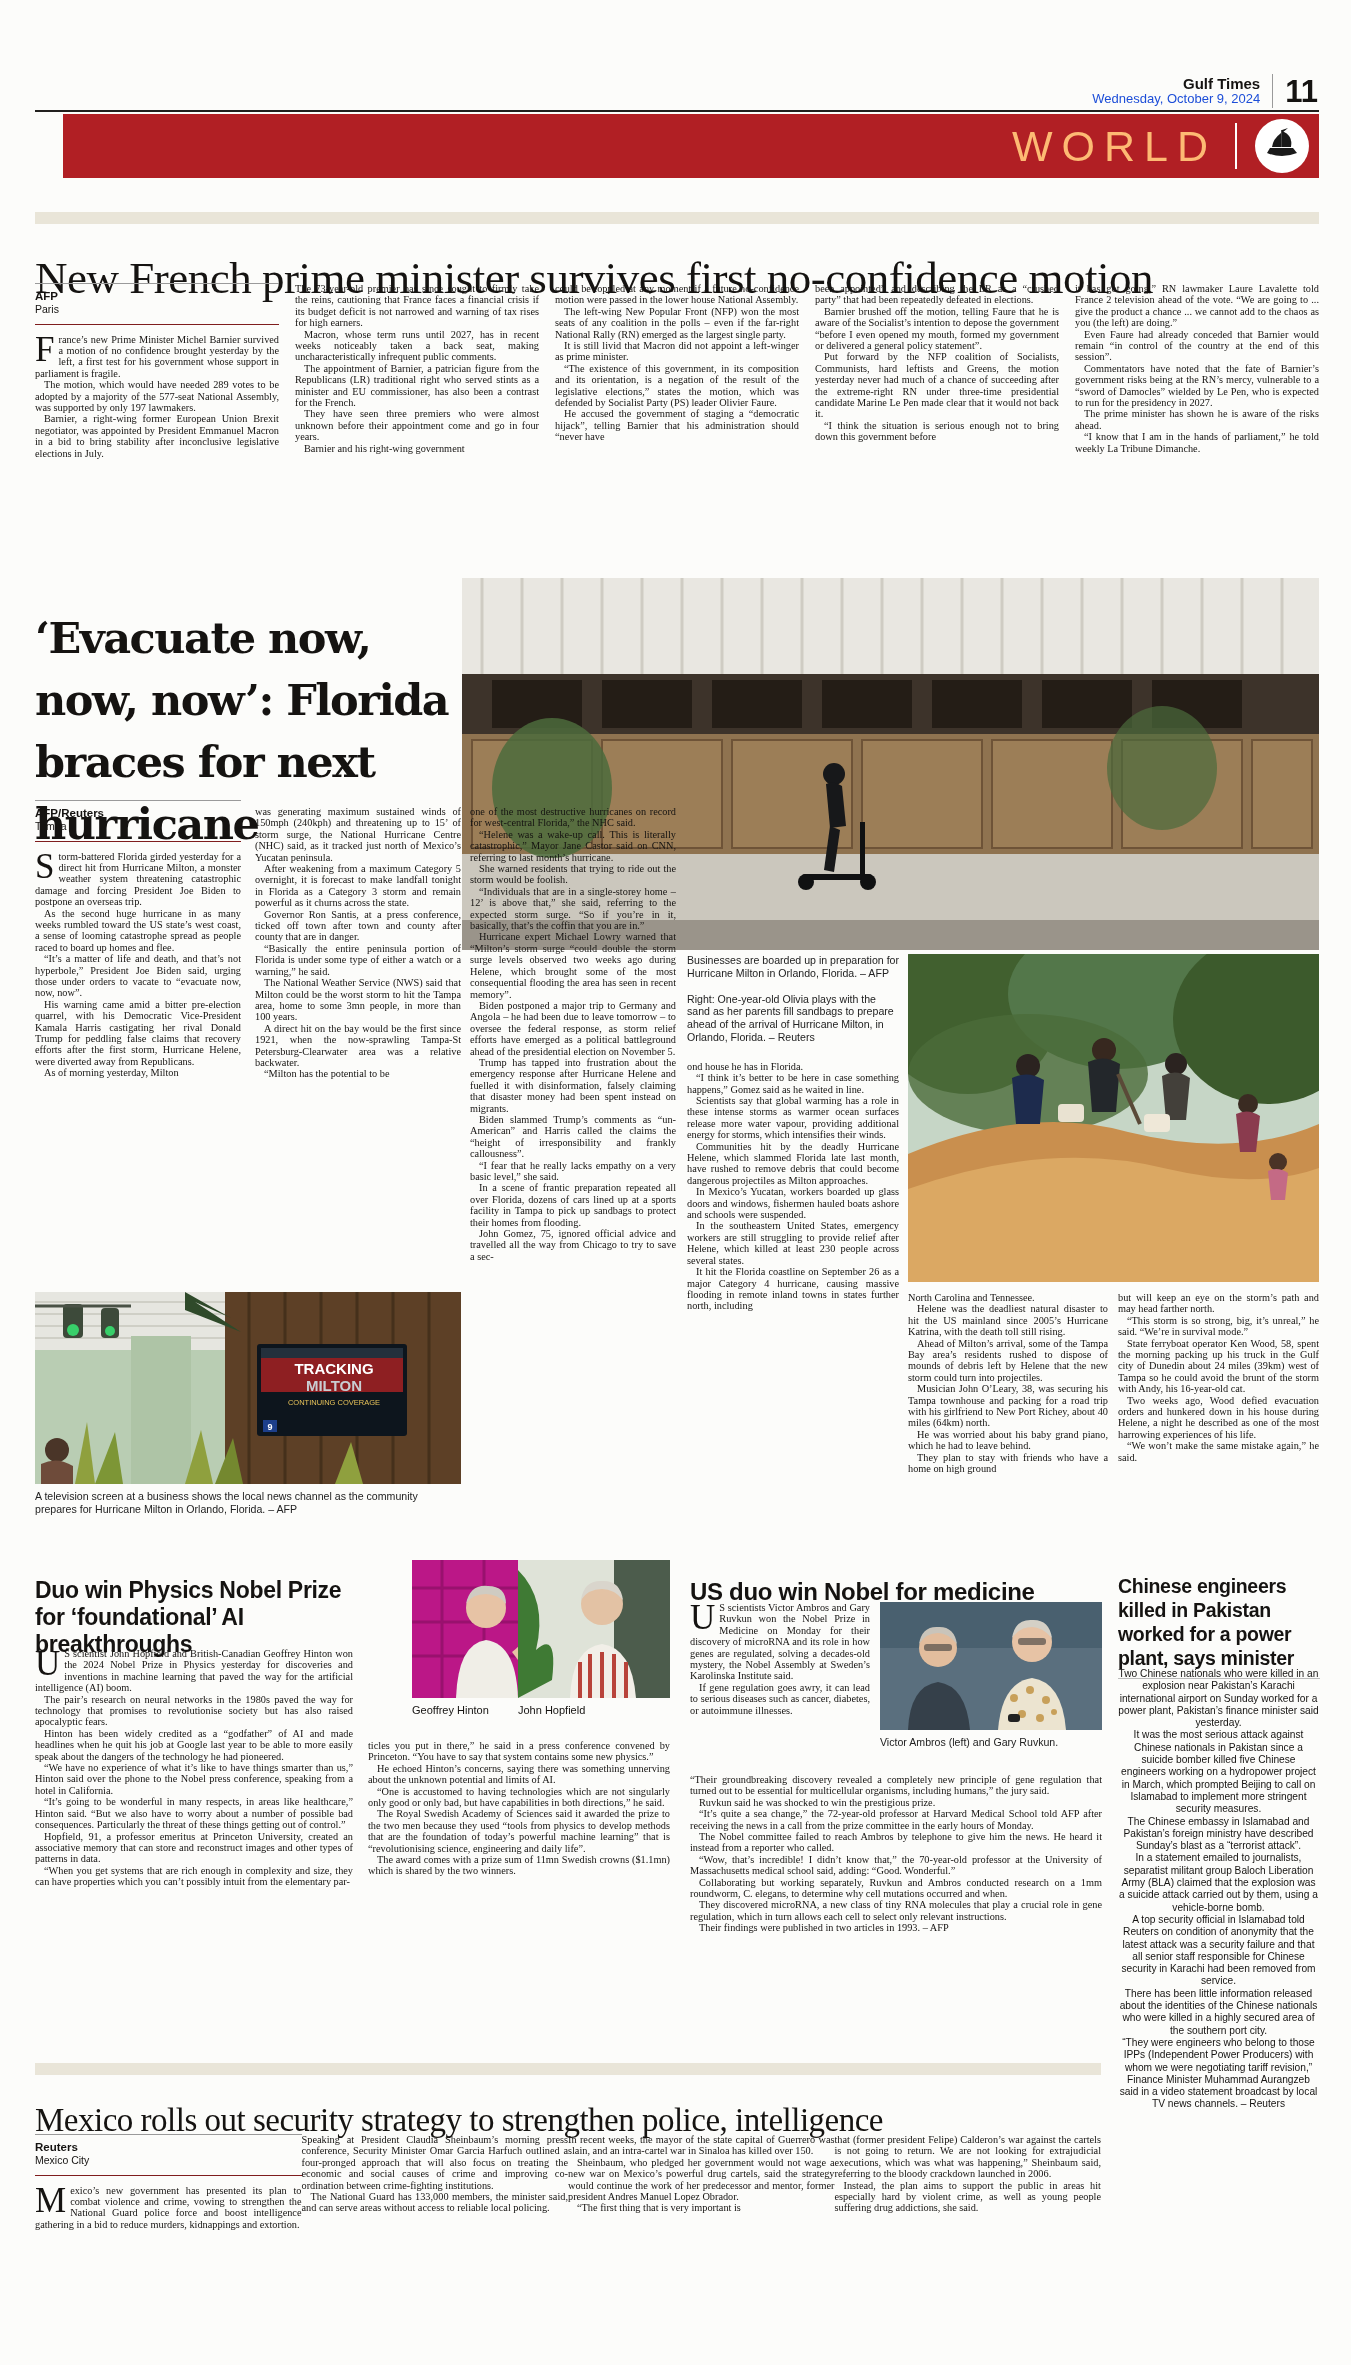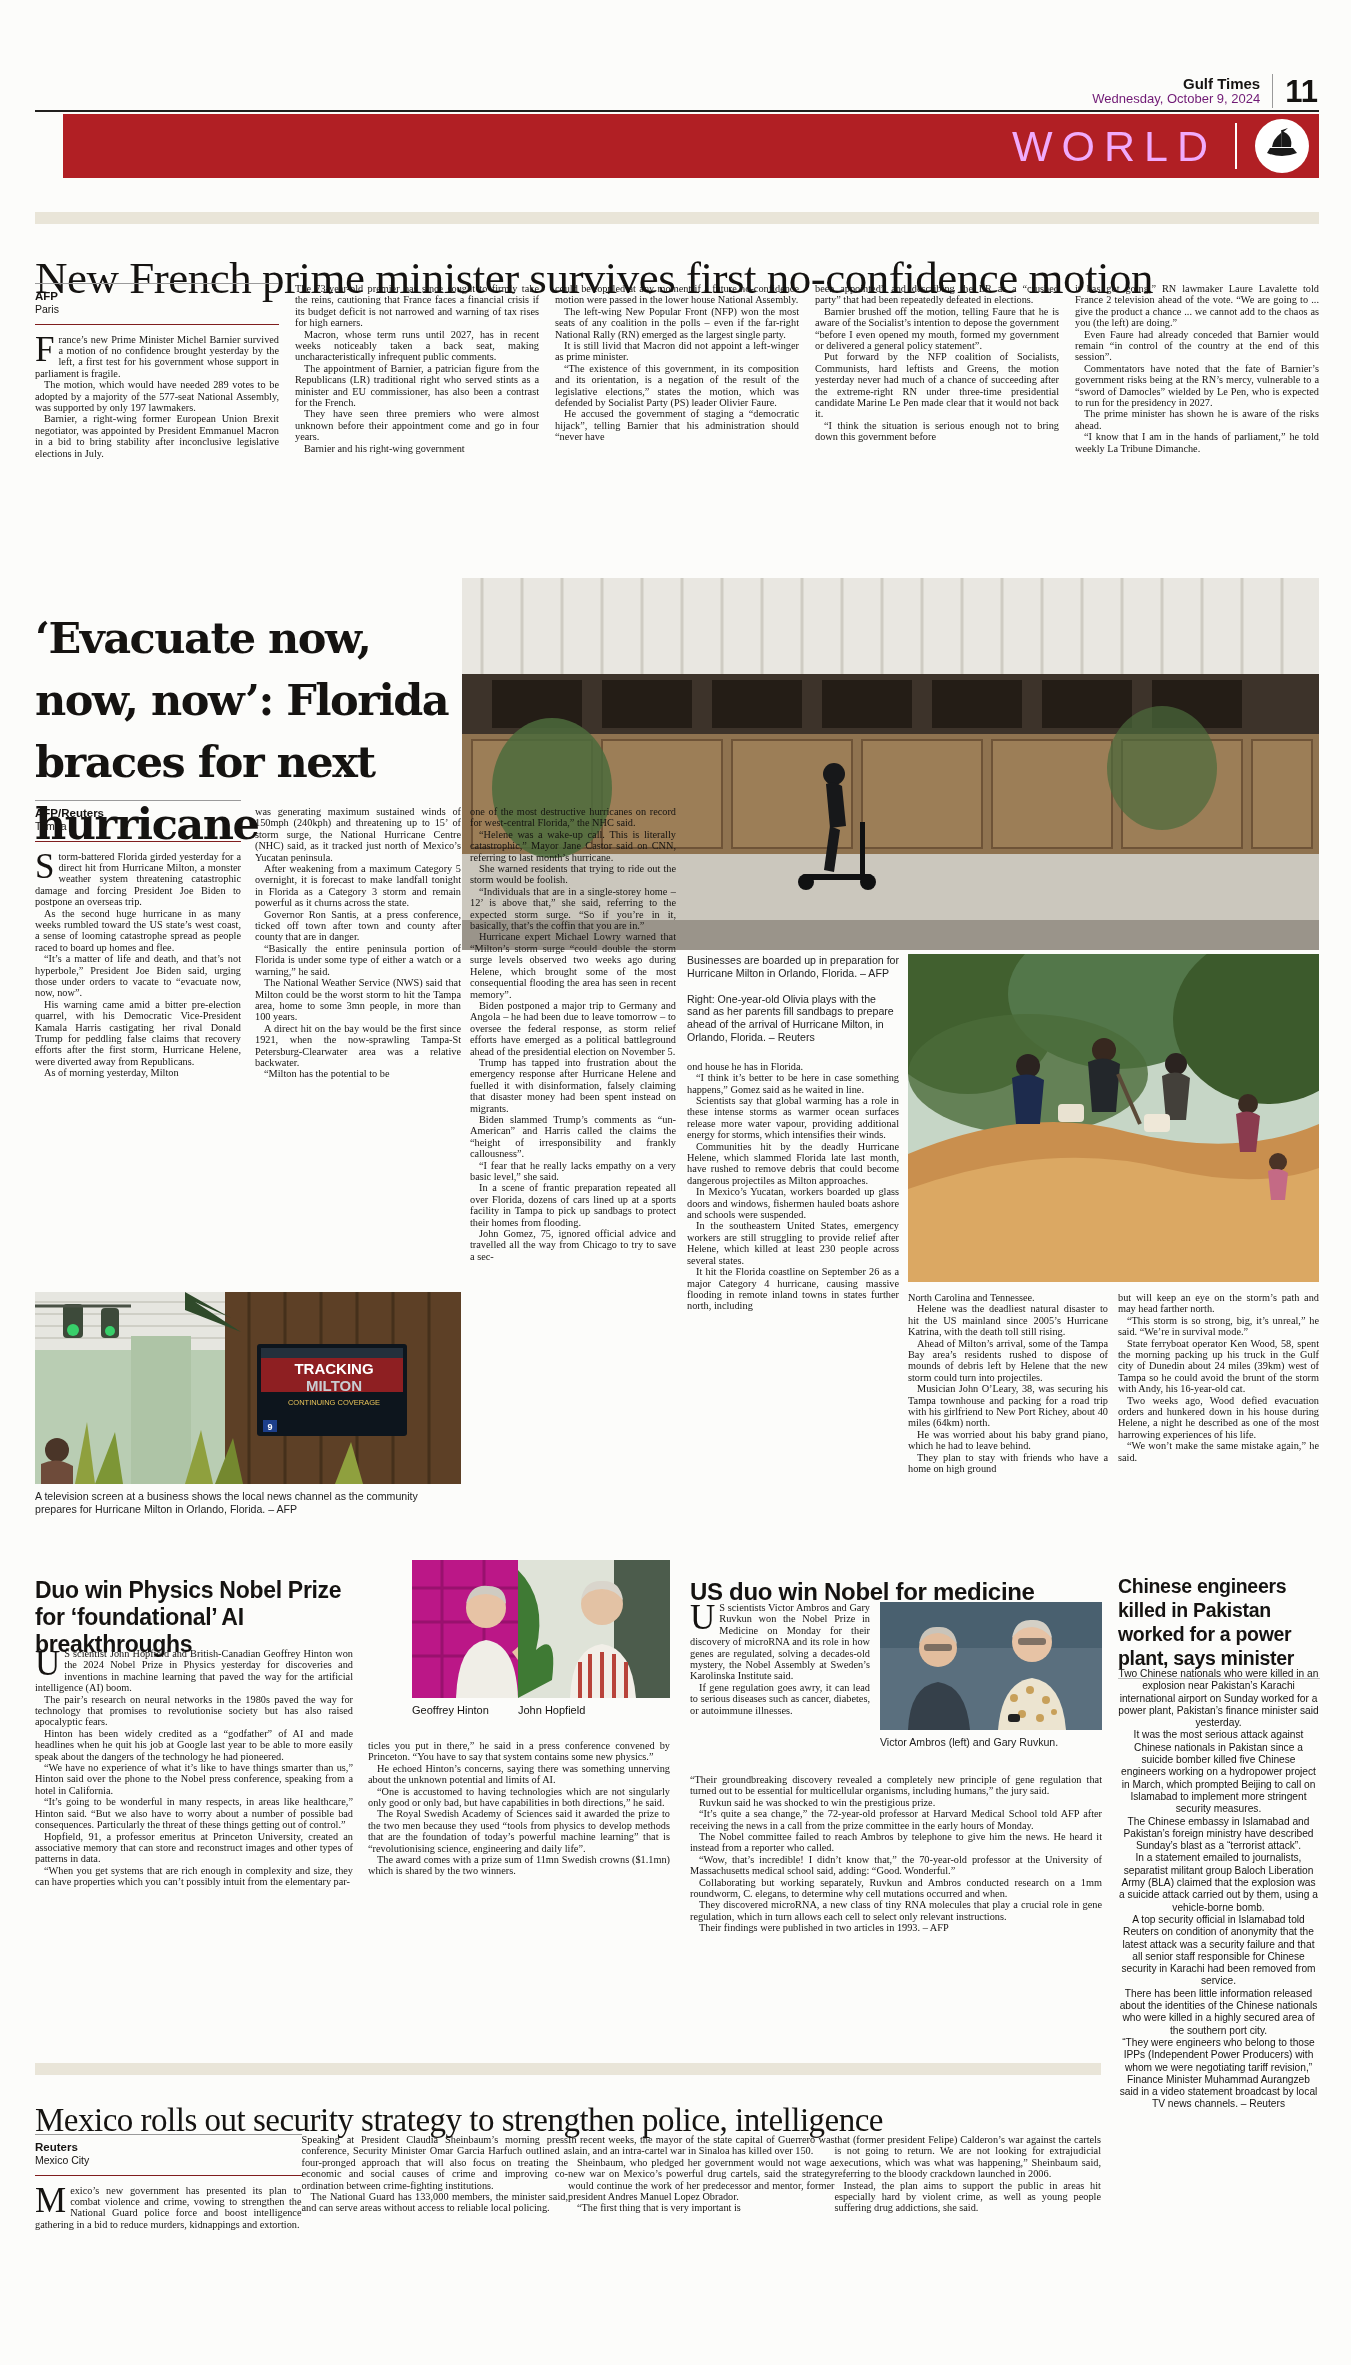--- a/index.html
+++ b/index.html
@@ -5,29 +5,29 @@
   html,body { margin:0; padding:0; background:#888; }
   .page {
     position:relative; width:1351px; height:2365px; margin:0 auto;
     background:#fcfcfa; color:#151311; overflow:hidden;
     font-family:"Liberation Serif", serif;
   }
   
   .hdr-right { position:absolute; top:74px; right:33px; display:flex; align-items:center; gap:12px; }
   .hdr-meta { text-align:right; font-family:"Liberation Sans", sans-serif; line-height:1.15; }
   .paper-name { font-weight:bold; font-size:15px; }
-  .paper-date { font-size:13px; color:#701a75; }
+  .paper-date { font-size:13px; color:#1d4ed8; }
   .hdr-sep { width:1px; height:34px; background:#9a9a9a; }
   .page-num { font-family:"Liberation Sans", sans-serif; font-weight:bold; font-size:31px; line-height:1; }
   .top-rule { position:absolute; top:110px; left:35px; width:1284px; height:2px; background:#22201e; }
   .world-banner {
     position:absolute; top:114px; left:63px; width:1256px; height:64px; background:#b11f24;
     display:flex; align-items:center; justify-content:flex-end; gap:18px; padding-right:8px; box-sizing:border-box;
   }
-  .world-label { color:#f0abfc; font-family:"Liberation Sans", sans-serif; font-size:43px; letter-spacing:9px; font-weight:400; }
+  .world-label { color:#fdba74; font-family:"Liberation Sans", sans-serif; font-size:43px; letter-spacing:9px; font-weight:400; }
   .world-sep { width:2px; height:46px; background:#fff; }
   .dhow-circle { width:54px; height:54px; border-radius:50%; background:#fff; display:flex; align-items:center; justify-content:center; margin-right:2px; }
   
   .band { position:absolute; background:#e9e5d8; height:12px; }
   .byline { border-top:1px solid #9a9a9a; border-bottom:1px solid #7f1d1d; padding:5px 0 7px; margin-bottom:9px; font-family:Liberation Sans, sans-serif; line-height:1.25; }
   .byline .agency { font-weight:bold; font-size:11.5px; display:block; }
   .byline .city { font-size:10.5px; display:block; }
   .bodycol p { margin:0; font-size:10.3px; line-height:11.4px; text-align:justify; }
   .bodycol p + p { text-indent:9px; }
   .dc p:first-child::first-letter { float:left; font-size:35px; line-height:27px; padding:2px 4px 0 0; }

